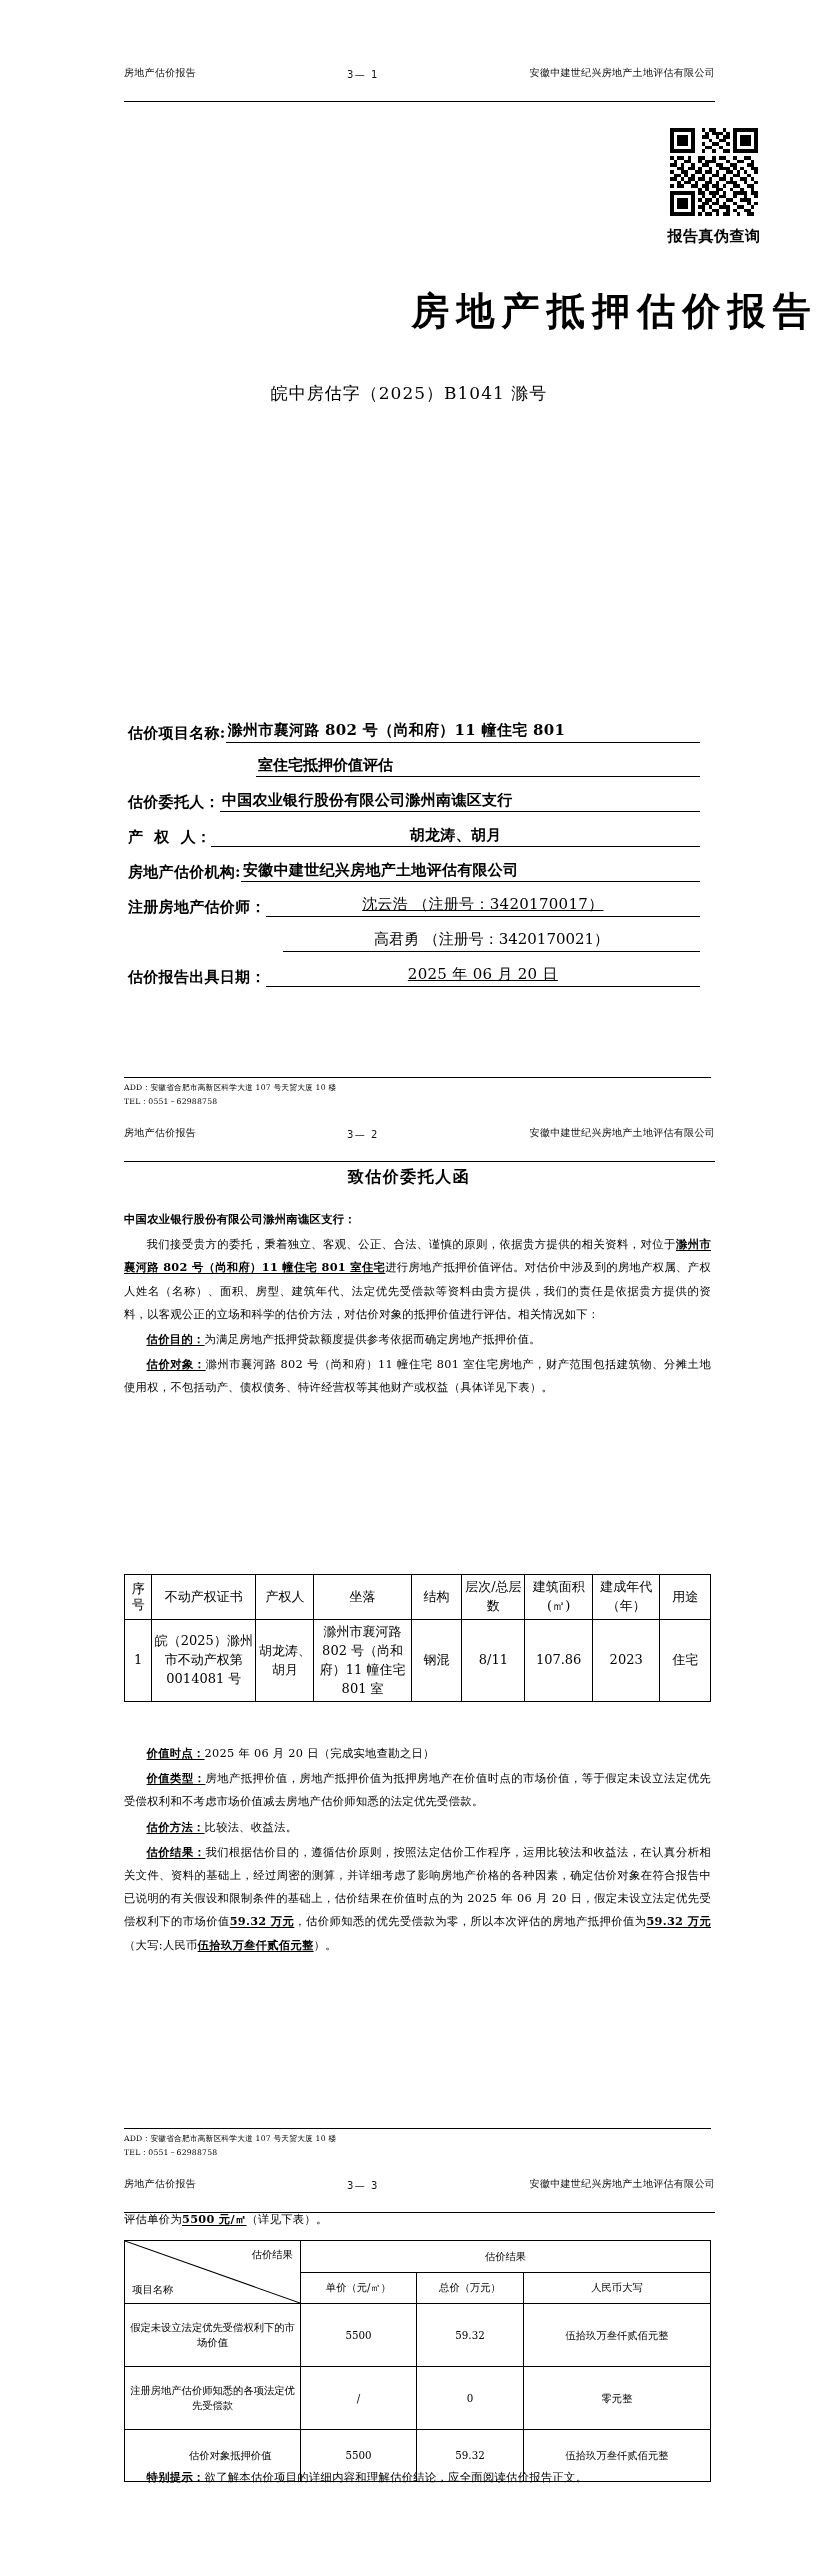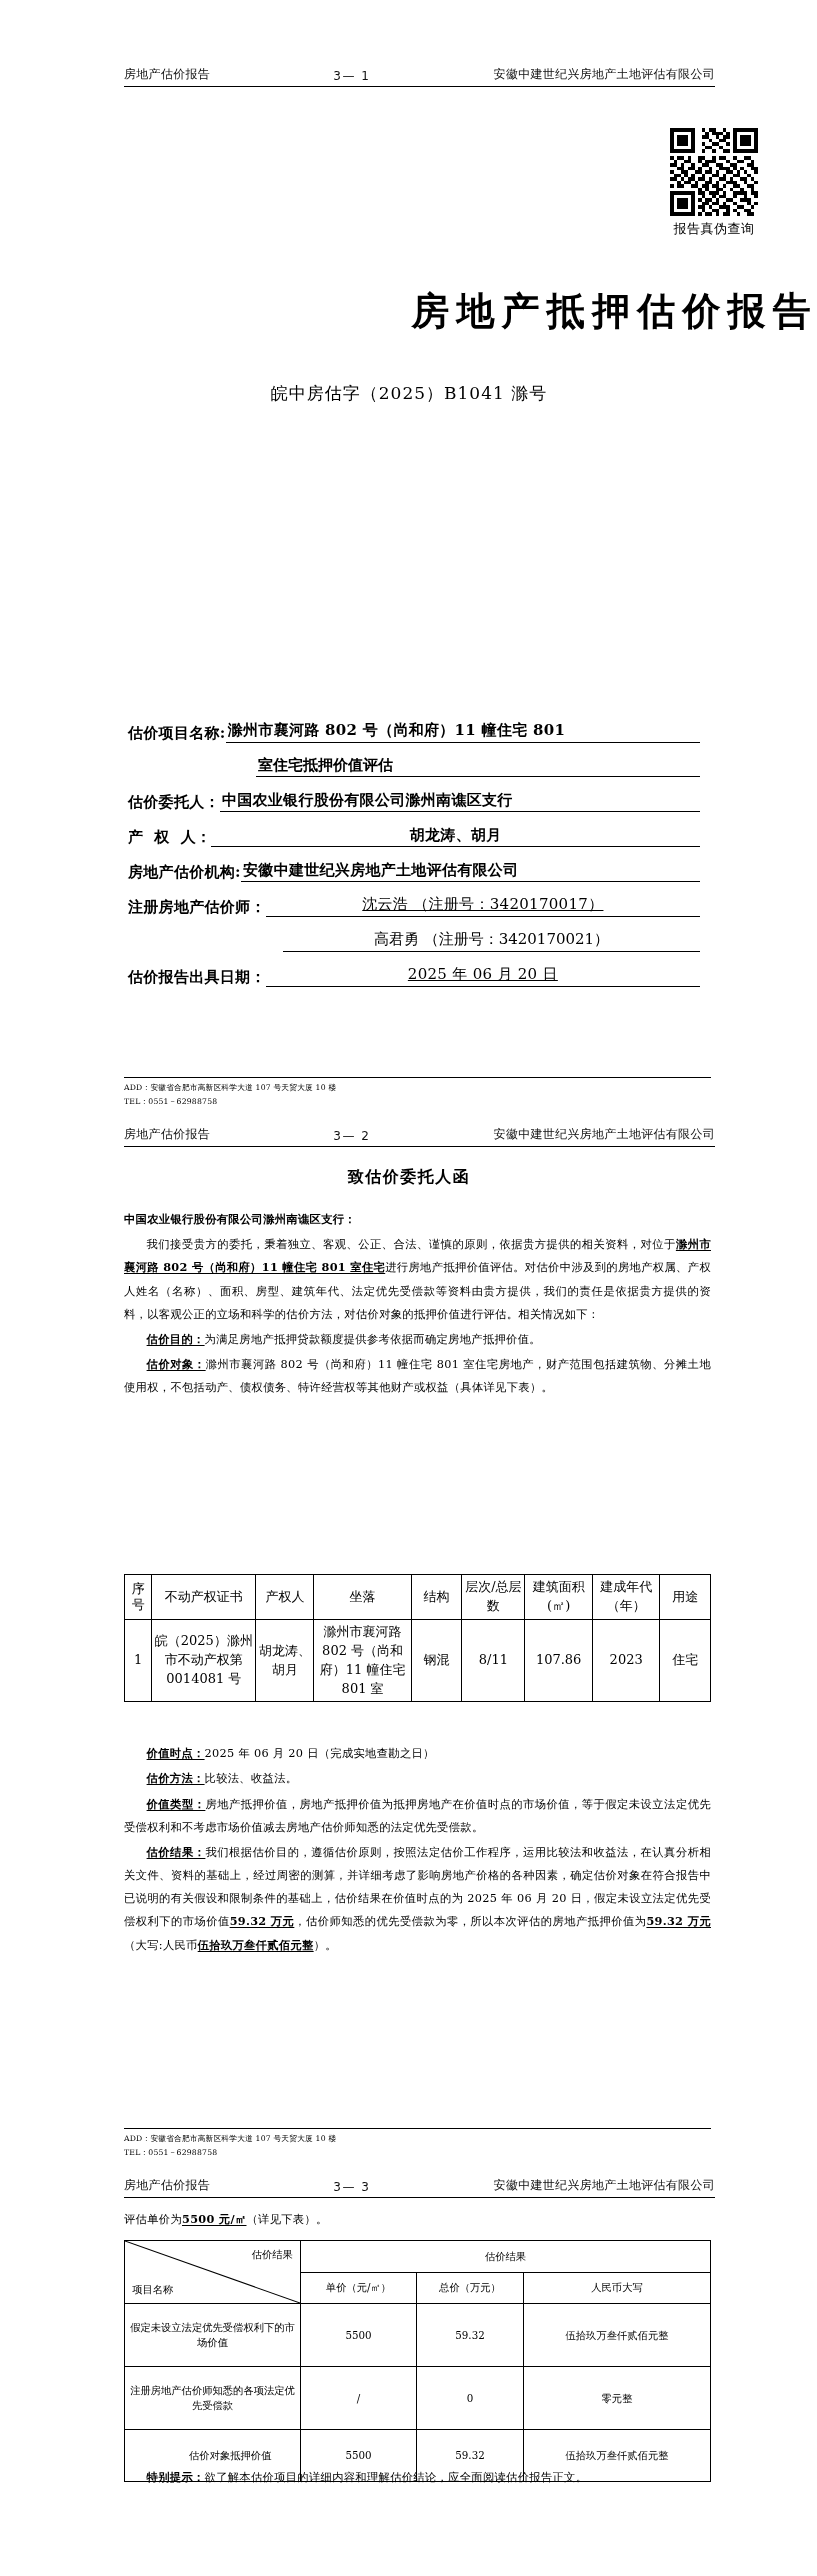--- a/index.html
+++ b/index.html
@@ -15,24 +15,24 @@
     margin:0 auto;
     background:#fff;
     box-sizing:border-box;
   }
   
   .runhead{
     position:absolute;
     left:124px; right:103px;
     display:flex;
     align-items:flex-end;
-    font-size:12px;
+    font-size:10px;
     font-family:"DejaVu Sans","Liberation Sans",sans-serif;
     color:#111;
-    padding-bottom:3px;
+    padding-bottom:21px;
     border-bottom:1.5px solid #000;
     letter-spacing:0.3px;
   }
   .runhead .rh-left{flex:0 0 auto;}
   .runhead .rh-mid{flex:1 1 auto;text-align:center;letter-spacing:1.5px;}
   .runhead .rh-right{flex:0 0 auto;}
 
   .footblock{
     position:absolute;
     left:124px;
@@ -42,21 +42,21 @@
     border-top:1.5px solid #000;
     padding-top:3.1px;
     width:587px;
     box-sizing:border-box;
     letter-spacing:0.2px;
   }
 
   
   .qrwrap{position:absolute;left:665px;top:128px;width:98px;text-align:center;}
   .qr{width:88px;height:88px;display:block;margin:0 auto;}
-  .qrcap{font-size:13px;margin-top:4px;letter-spacing:0.5px;font-weight:400;}
+  .qrcap{font-size:15px;margin-top:11px;letter-spacing:0.5px;font-weight:700;}
 
   
   .cover-title{
     position:absolute;left:0;right:0;top:286px;
     text-align:right;
     font-size:38px;
     font-weight:700;
     letter-spacing:7.2px;
     font-family:"DejaVu Serif","Liberation Serif",serif;
   }
@@ -414,24 +414,24 @@
         </tr>
       </tbody>
     </table>
   </div>
 
   <div class="body-col" style="top:1742px;">
     <p class="ind">
       <span class="bu">价值时点：</span><span>2025 年 06 月 20 日（完成实地查勘之日）</span>
     </p>
     <p class="ind">
+      <span class="bu">价值类型：</span><span>房地产抵押价值，房地产抵押价值为抵押房地产在价值时点的市场价值，等于假定未设立法定优先受偿权利和不考虑市场价值减去房地产估价师知悉的法定优先受偿款。</span>
+    </p>
+    <p class="ind">
       <span class="bu">估价方法：</span><span>比较法、收益法。</span>
-    </p>
-    <p class="ind">
-      <span class="bu">价值类型：</span><span>房地产抵押价值，房地产抵押价值为抵押房地产在价值时点的市场价值，等于假定未设立法定优先受偿权利和不考虑市场价值减去房地产估价师知悉的法定优先受偿款。</span>
     </p>
     <p class="ind">
       <span class="bu">估价结果：</span><span>我们根据估价目的，遵循估价原则，按照法定估价工作程序，运用比较法和收益法，在认真分析相关文件、资料的基础上，经过周密的测算，并详细考虑了影响房地产价格的各种因素，确定估价对象在符合报告中已说明的有关假设和限制条件的基础上，估价结果在价值时点的为 2025 年 06 月 20 日，假定未设立法定优先受偿权利下的市场价值</span><span class="bu">59.32 万元</span><span>，估价师知悉的优先受偿款为零，所以本次评估的房地产抵押价值为</span><span class="bu">59.32 万元</span><span>（大写:人民币</span><span class="bu">伍拾玖万叁仟贰佰元整</span><span>）。</span>
     </p>
   </div>
 
   <div class="footblock" style="top:2128px;">
     <div>
       <span>ADD：</span><span>安徽省合肥市高新区科学大道 107 号天贸大厦 10 楼</span>
     </div>

